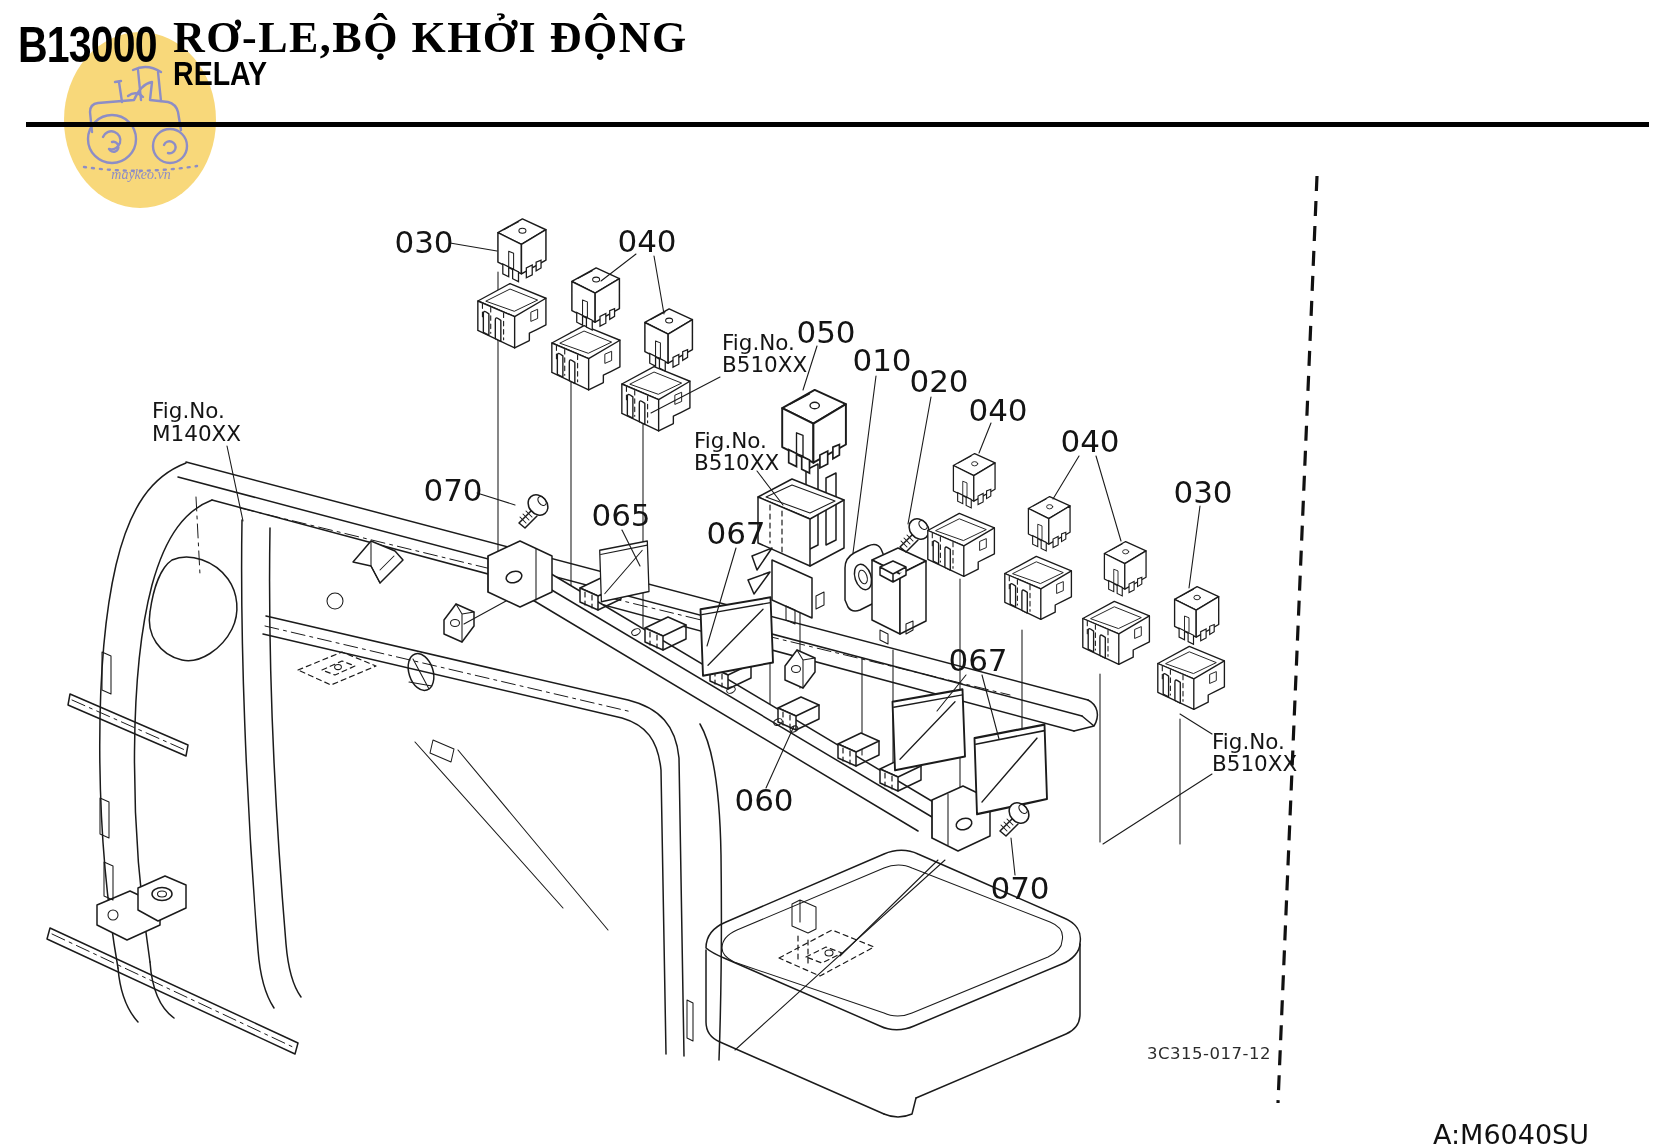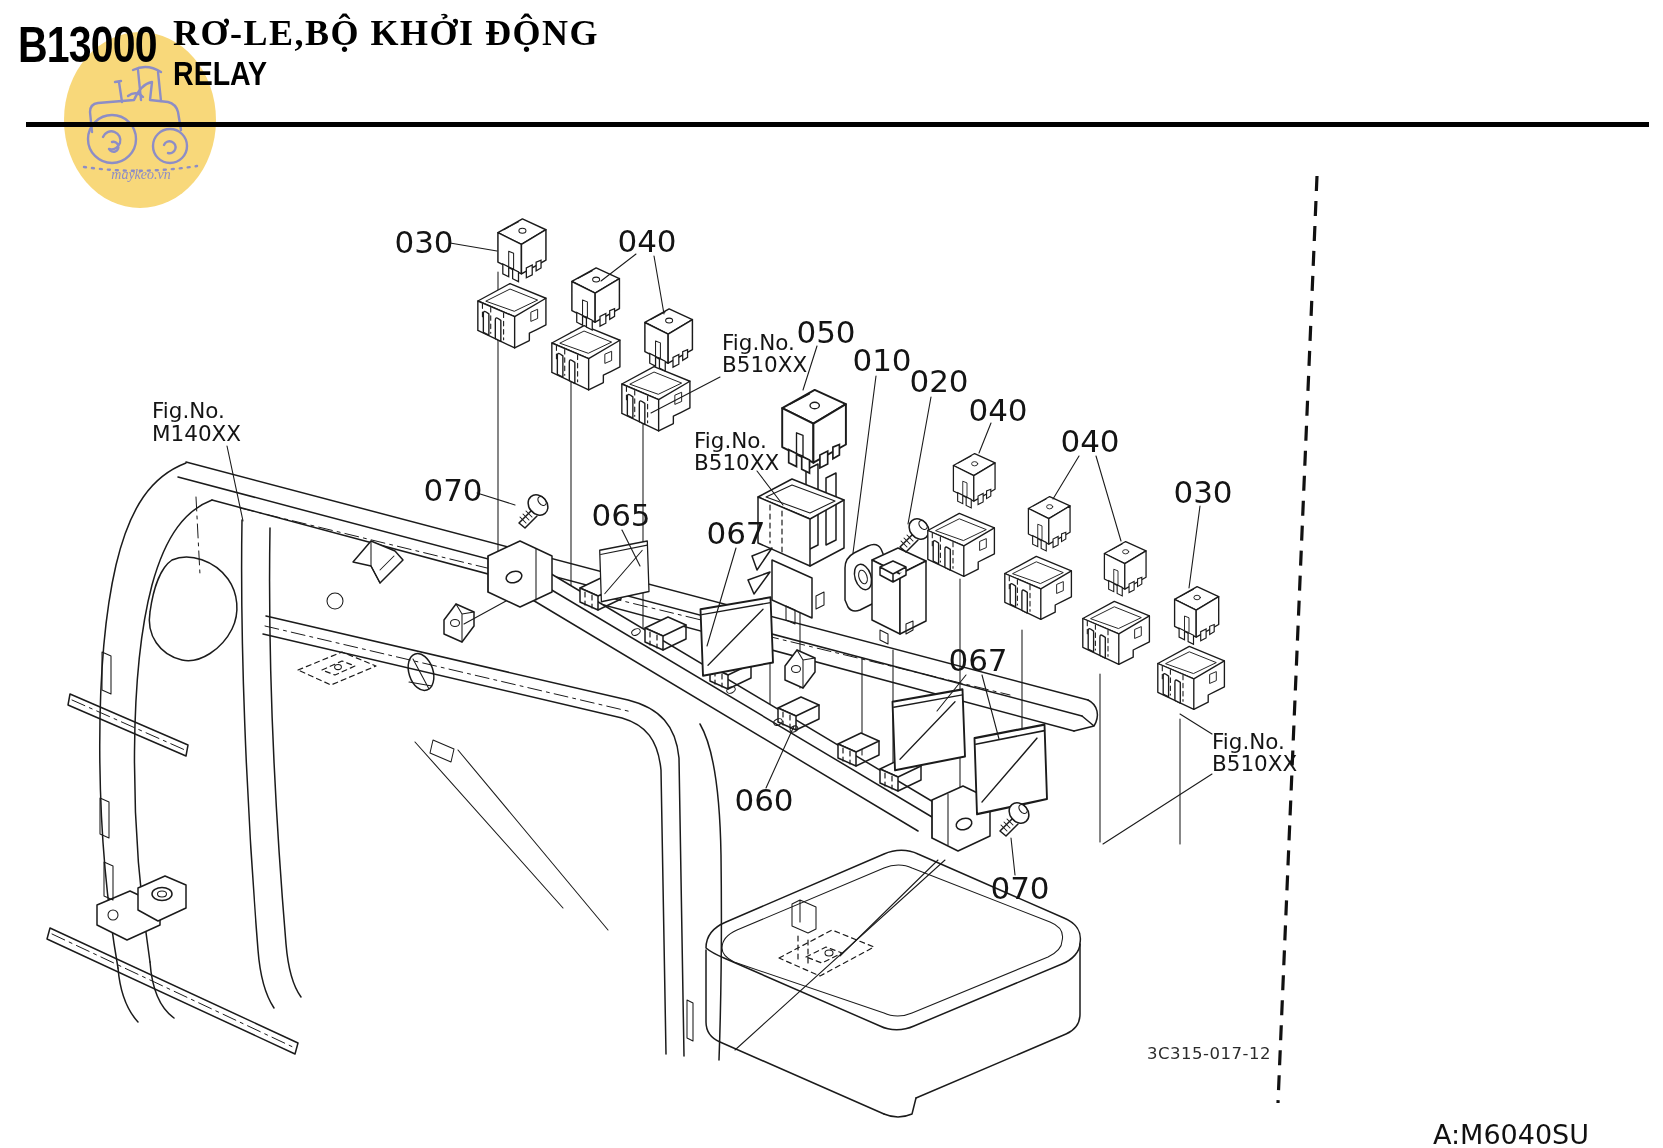--- a/index.html
+++ b/index.html
@@ -2,21 +2,21 @@
 <html><head>
 <meta charset="utf-8">
 <style>
   html,body{margin:0;padding:0;background:#e8e8e8;}
   .page{position:relative;width:1663px;height:1148px;background:#ffffff;overflow:hidden;
         font-family:"Liberation Sans",sans-serif;}
   .page svg{position:absolute;left:0;top:0;z-index:1;}
   .hdr{position:absolute;z-index:3;color:#000;white-space:nowrap;}
   .hdr-code{left:18px;top:16px;font-weight:bold;font-size:50px;letter-spacing:-1px;
             transform:scaleX(0.82);transform-origin:left top;font-family:"Liberation Sans",sans-serif;}
-  .hdr-vi{left:173px;top:12px;font-weight:bold;font-size:36px;letter-spacing:1.5px;
+  .hdr-vi{left:173px;top:12px;font-weight:bold;font-size:44px;letter-spacing:1.5px;
           font-family:"Liberation Serif",serif;}
   .hdr-en{left:173px;top:54px;font-weight:bold;font-size:34px;
           transform:scaleX(0.84);transform-origin:left top;font-family:"Liberation Sans",sans-serif;}
   .rule{position:absolute;z-index:2;left:26px;top:122px;width:1623px;height:5px;background:#000;}
 
   
   .ln,.thin,.dash,.dashdot,.lead{stroke:#1b1b1b;fill:none;stroke-linecap:round;stroke-linejoin:round;}
   .ln{stroke-width:1.5;}
   .thin{stroke-width:1.05;}
   .lead{stroke-width:1.1;}

